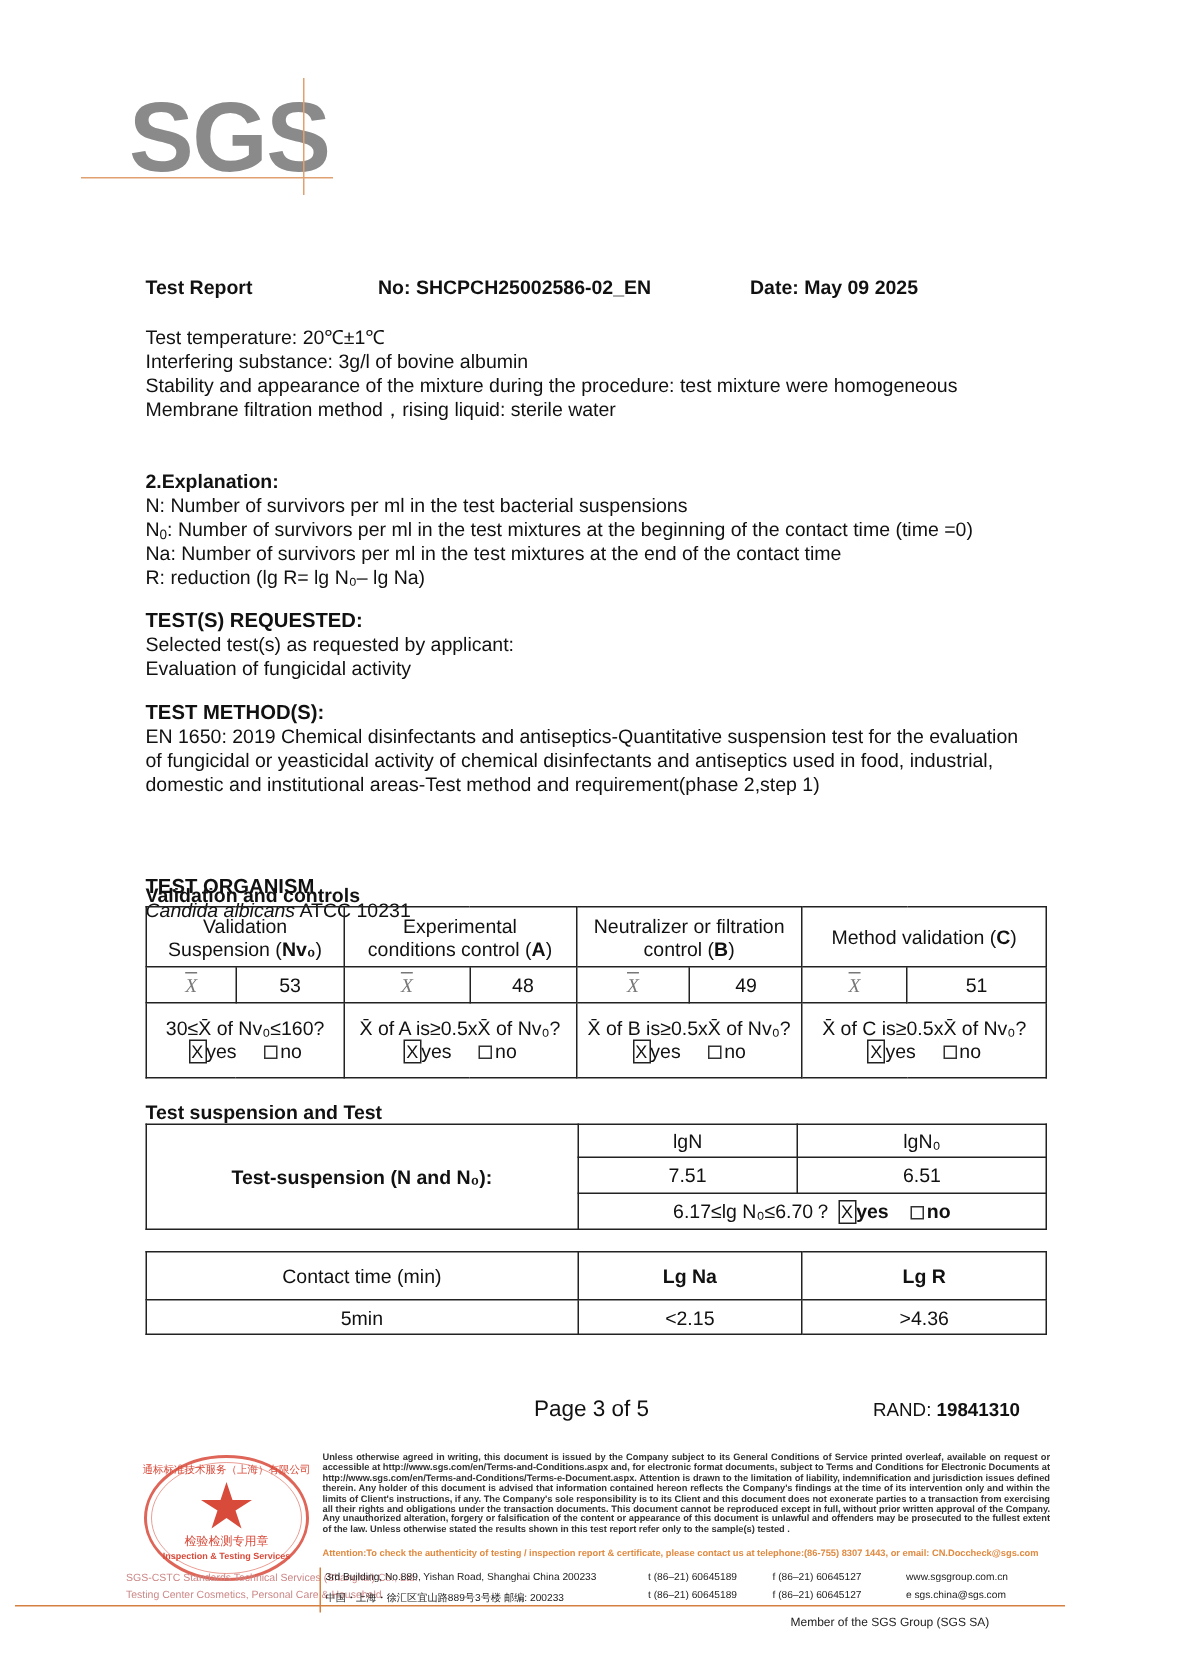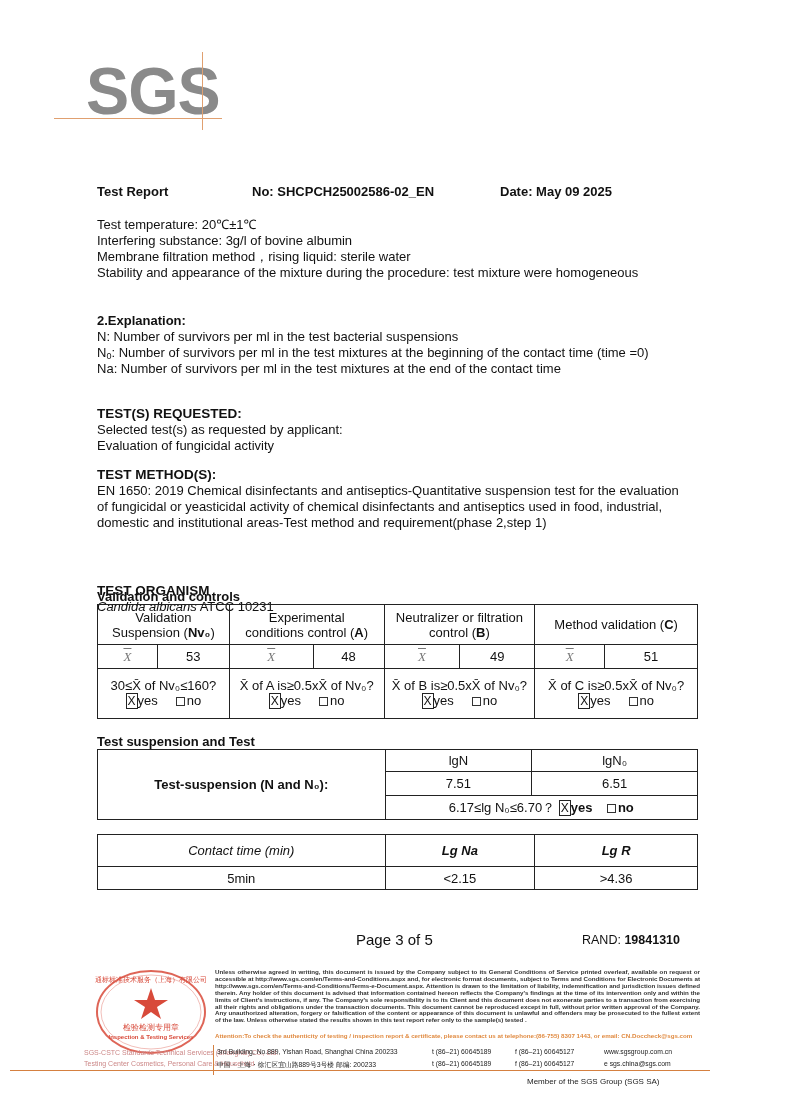--- a/index.html
+++ b/index.html
@@ -39,29 +39,30 @@
 <div class="abs logo-hline"></div>
 <div class="abs logo-vline"></div>
 
 <div class="abs hdr" style="left:97px;">Test Report</div>
 <div class="abs hdr" style="left:252px;">No: SHCPCH25002586-02_EN</div>
 <div class="abs hdr" style="left:500px;">Date: May 09 2025</div>
 
 <div class="abs p" style="left:97px; top:217px;">
   <div>Test temperature: 20℃±1℃</div>
   <div>Interfering substance: 3g/l of bovine albumin</div>
+  <div>Stability and appearance of the mixture during the procedure: test mixture were homogeneous</div>
   <div>Membrane filtration method，rising liquid: sterile water</div>
-  <div>Stability and appearance of the mixture during the procedure: test mixture were homogeneous</div>
 </div>
 
 <div class="abs p" style="left:97px; top:313px;">
   <div class="b">2.Explanation:</div>
   <div><span>N</span><span>: Number of survivors per ml in the test bacterial suspensions</span></div>
   <div><span>N</span><sub>0</sub><span>: Number of survivors per ml in the test mixtures at the beginning of the contact time (time =0)</span></div>
   <div><span>Na</span><span>: Number of survivors per ml in the test mixtures at the end of the contact time</span></div>
+  <div><span>R</span><span>: reduction (lg R= lg N₀– lg Na)</span></div>
 </div>
 
 <div class="abs p" style="left:97px; top:406px;">
   <div class="b" style="font-size:13.5px;">TEST(S) REQUESTED:</div>
   <div>Selected test(s) as requested by applicant:</div>
   <div>Evaluation of fungicidal activity</div>
 </div>
 
 <div class="abs p" style="left:97px; top:467px;">
   <div class="b" style="font-size:13.5px;">TEST METHOD(S):</div>
@@ -162,21 +163,21 @@
 </tbody>
   </table>
 
 <table style="left:97px; top:834px; width:601px;">
   <colgroup>
       <col style="width:288px">
       <col style="width:150px">
       <col style="width:163px">
     </colgroup>
   <tbody>
-      <tr style="height:32px;font-style:italic;">
+      <tr style="height:32px;">
     <td>Contact time (min)</td>
     <td class="b">Lg Na</td>
     <td class="b">Lg R</td>
   </tr>
   <tr style="height:23px;">
     <td>5min</td>
     <td>&lt;2.15</td>
     <td>&gt;4.36</td>
   </tr>
 </tbody>

